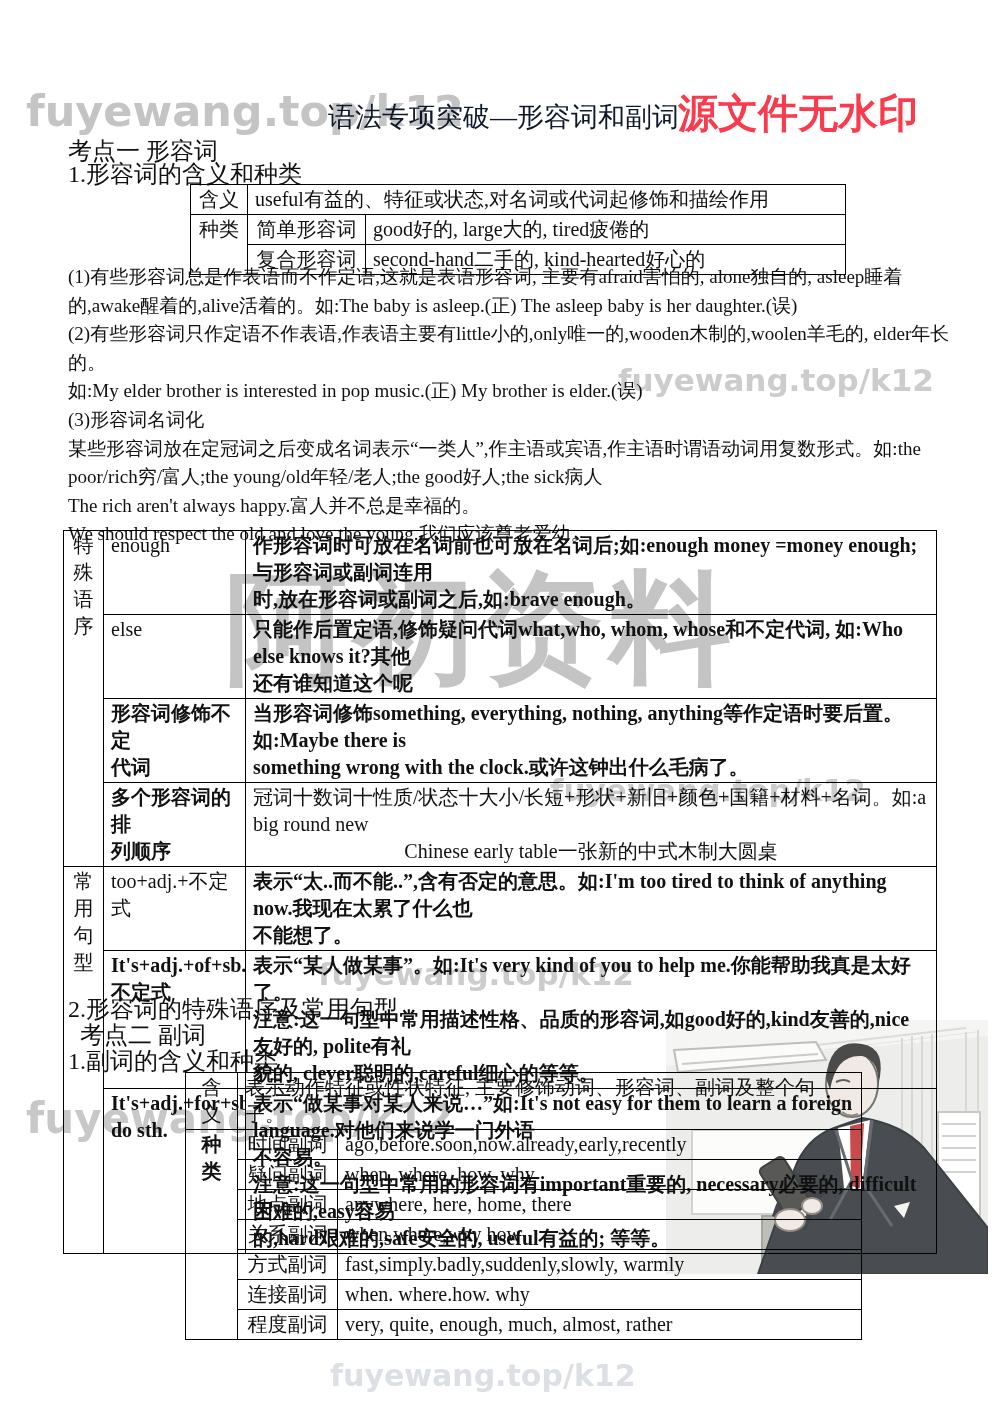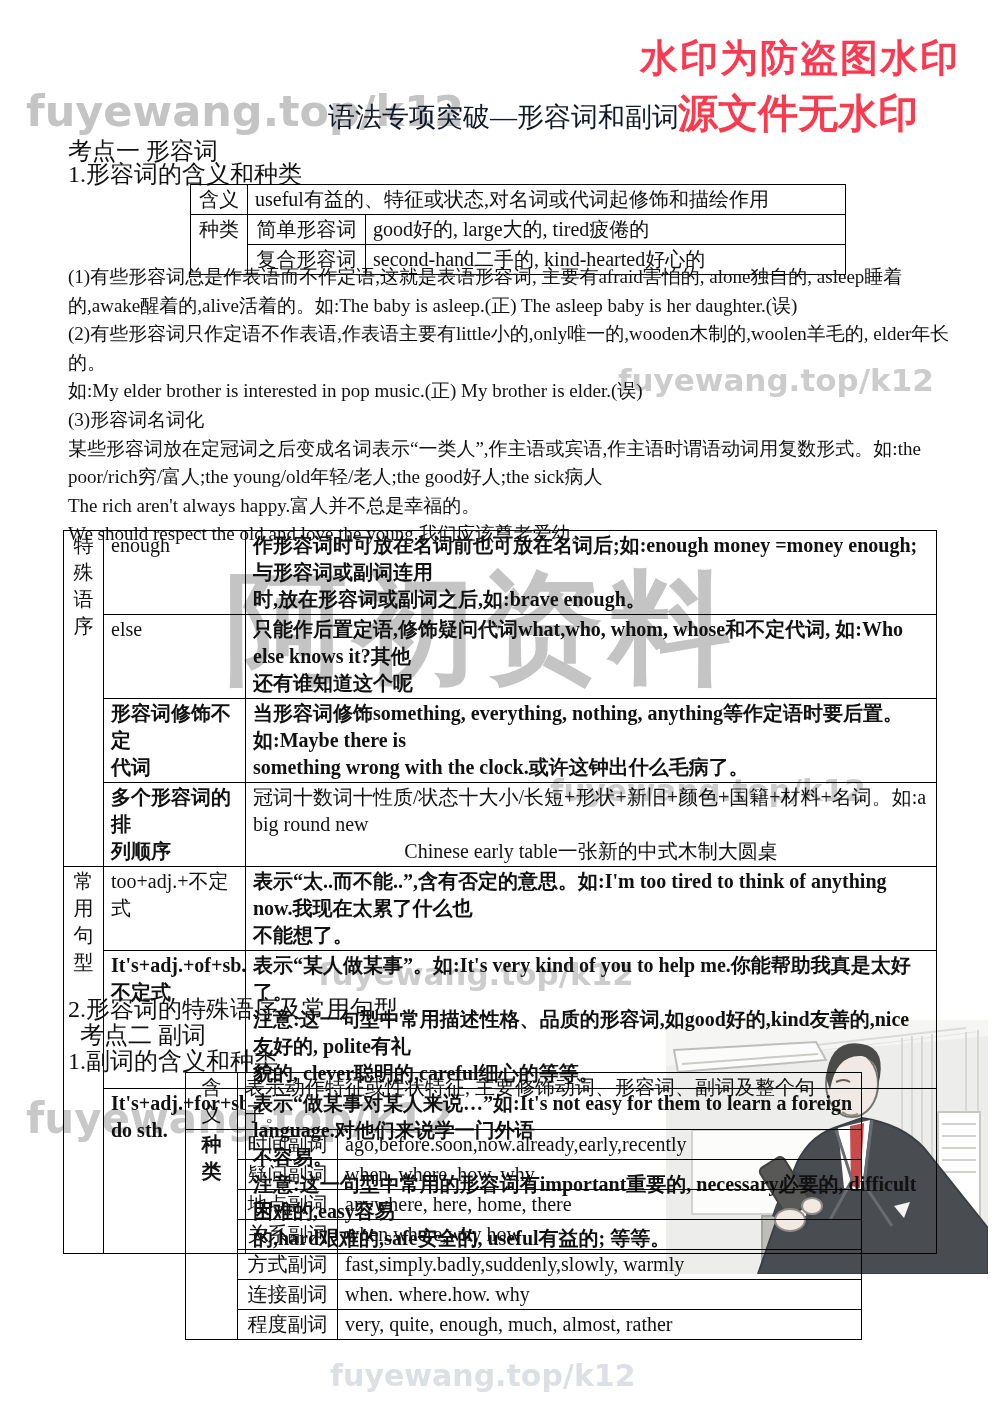--- a/index.html
+++ b/index.html
@@ -99,21 +99,20 @@
 
         <path d="M128,150 Q112,176 106,196 L140,210 Q150,184 160,172 Z" fill="#34383e"></path>
         <rect x="112" y="192" width="26" height="12" fill="#ffffff" transform="rotate(-18 112 192)"></rect>
         <rect x="92" y="150" width="28" height="56" rx="5" fill="#4a4a48" stroke="#333331" stroke-width="2" transform="rotate(-32 92 150)"></rect>
         <ellipse cx="124" cy="200" rx="15" ry="11" fill="#f0e9e2" stroke="#8a827a" stroke-width="2"></ellipse>
         <ellipse cx="146" cy="186" rx="10" ry="8" fill="#f0e9e2" stroke="#8a827a" stroke-width="2"></ellipse>
       </g>
     </g>
   </svg>
 
-  <div class="red-banner" style="left:640px;top:33px;font-size:38px;letter-spacing:2px;">水印为防盗图水印</div>
   <div class="doc-title" style="left:328px;top:99px;font-size:27px;">语法专项突破—形容词和副词</div>
   <div class="red-banner" style="left:678px;top:86px;font-size:40px;color:#fa3a4d;">源文件无水印</div>
 
   <div class="h-line" style="left:68px;top:135px;">考点一  形容词</div>
   <div class="h-line" style="left:68px;top:158px;">1.形容词的含义和种类</div>
 
   <table class="doc" style="left:190px;top:184px;width:655px;">
     <colgroup>
         <col style="width:57px">
         <col style="width:118px">

